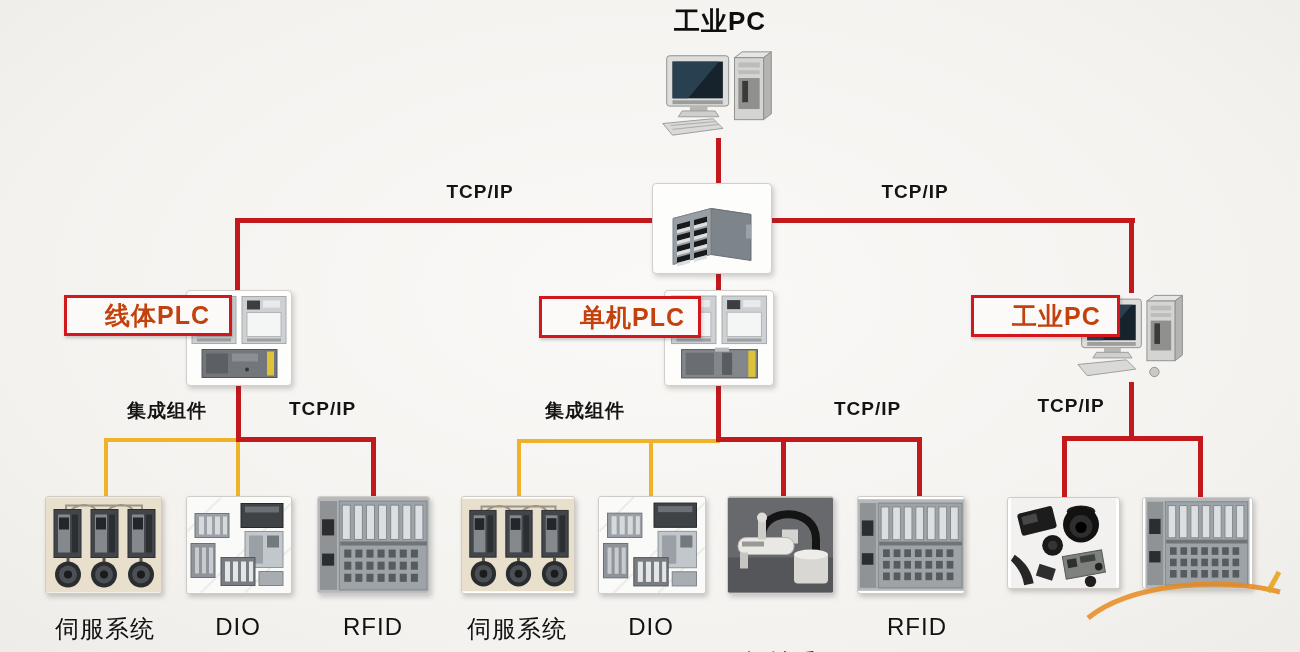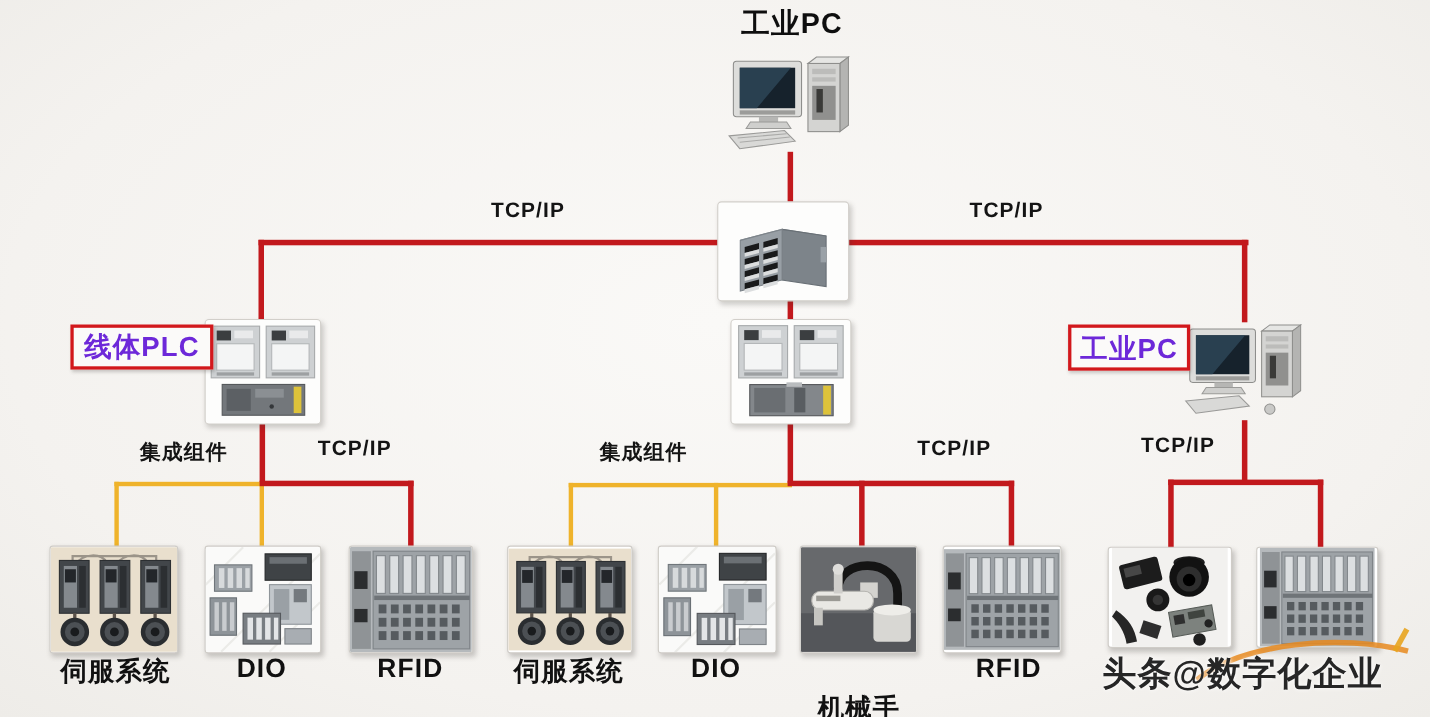--- a/index.html
+++ b/index.html
@@ -9,36 +9,37 @@
     font-family:"Liberation Sans",sans-serif;color:#111;
   }
   .line{position:absolute;z-index:1;}
   .red{background:#c2191d;}
   .yellow{background:#efb32b;}
   .card{
     position:absolute;z-index:2;background:#fdfdfc;border:1px solid #d2cfca;
     border-radius:4px;box-shadow:2px 3px 5px rgba(60,55,50,.22);
   }
   .nodebox{
-    position:absolute;z-index:3;display:flex;align-items:center;justify-content:center;
-    background:#fbfaf9;border:3px solid #d2181c;color:#6d28d9;
+    position:absolute;z-index:3;display:flex;align-items:center;justify-content:flex-start;
+    background:#fbfaf9;border:3px solid #d2181c;color:#c2410c;
     font-size:25px;font-weight:bold;letter-spacing:1px;
     box-shadow:1px 2px 3px rgba(60,55,50,.25);
+    padding-left:38px;
   }
   .buslabel{
     position:absolute;z-index:3;text-align:center;
     font-size:19px;font-weight:bold;color:#141414;letter-spacing:1px;
   }
   .toplabel{
     position:absolute;z-index:3;text-align:center;
     font-size:26px;font-weight:bold;color:#0e0e0e;letter-spacing:1px;
   }
   .devlabel{
     position:absolute;z-index:3;text-align:center;
-    font-size:24px;font-weight:bold;color:#111;letter-spacing:1px;
+    font-size:24px;font-weight:normal;color:#111;letter-spacing:1px;margin-top:19px;
   }
   .devcard{
     position:absolute;z-index:2;background:#fff;border:1px solid #cfccc7;
     border-radius:3px;box-shadow:2px 3px 5px rgba(60,55,50,.25);overflow:hidden;
   }
   .devcard svg{display:block;width:100%;height:100%;}
   .pcart{position:absolute;z-index:2;}
   .watermark{
     position:absolute;z-index:5;font-size:31px;font-weight:bold;color:#262626;
     letter-spacing:1px;text-shadow:0 0 5px rgba(255,255,255,.85),0 0 2px rgba(255,255,255,.7);
@@ -154,20 +155,23 @@
         <rect x="5" y="42" width="34" height="3" fill="#9da0a2"></rect>
       </g>
       <rect x="15" y="58" width="75" height="28" fill="#73777b" stroke="#55585b"></rect>
       <rect x="19" y="62" width="22" height="20" fill="#5c6064"></rect>
       <rect x="45" y="62" width="26" height="8" fill="#8b8f93"></rect>
       <rect x="80" y="60" width="7" height="24" fill="#ddc23a"></rect>
       <circle cx="60" cy="78" r="2" fill="#34373a"></circle>
     </svg>
   </div>
 
+  <div class="nodebox" style="left:539px;top:296px;width:118px;height:36px;">
+    <span>单机PLC</span>
+  </div>
   <div class="card" style="left:664px;top:290px;width:108px;height:94px;">
     <svg viewBox="0 0 104 93" width="100%" height="100%">
       <g transform="translate(5,5)">
         <rect width="44" height="47" fill="#ced1d3" stroke="#a7aaac"></rect>
         <rect x="5" y="4" width="13" height="9" fill="#3b3e40"></rect>
         <rect x="21" y="4" width="17" height="7" fill="#e9eaeb"></rect>
         <rect x="5" y="16" width="34" height="24" fill="#f4f5f5" stroke="#b4b7b9"></rect>
         <rect x="5" y="42" width="34" height="3" fill="#9da0a2"></rect>
       </g>
       <g transform="translate(55,5)">
@@ -519,15 +523,14 @@
   <div class="devlabel" style="left:323px;top:594px;width:100px;">RFID</div>
   <div class="devlabel" style="left:452px;top:594px;width:130px;">伺服系统</div>
   <div class="devlabel" style="left:601px;top:594px;width:100px;">DIO</div>
   <div class="devlabel" style="left:731px;top:628px;width:100px;">机械手</div>
   <div class="devlabel" style="left:867px;top:594px;width:100px;">RFID</div>
 
   <svg class="swoosh" style="left:1080px;top:566px;" width="220" height="70" viewBox="0 0 220 70">
     <path d="M8,52 C50,18 140,10 200,26" stroke="#e8891f" stroke-width="5" fill="none" opacity="0.85"></path>
     <path d="M188,26 L199,6" stroke="#e8a41f" stroke-width="5" fill="none" opacity="0.9"></path>
   </svg>
-  <div class="watermark" style="left:1002px;top:592px;">头条@数字化企业</div>
 
 </div>
 
 </body></html>

